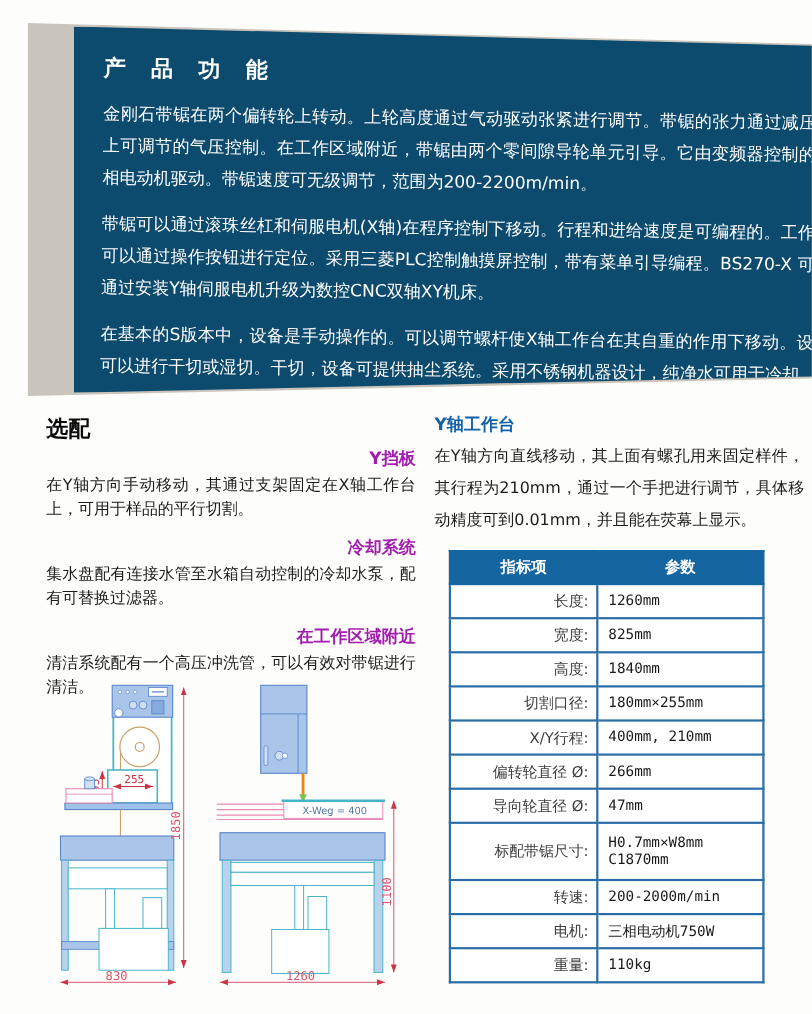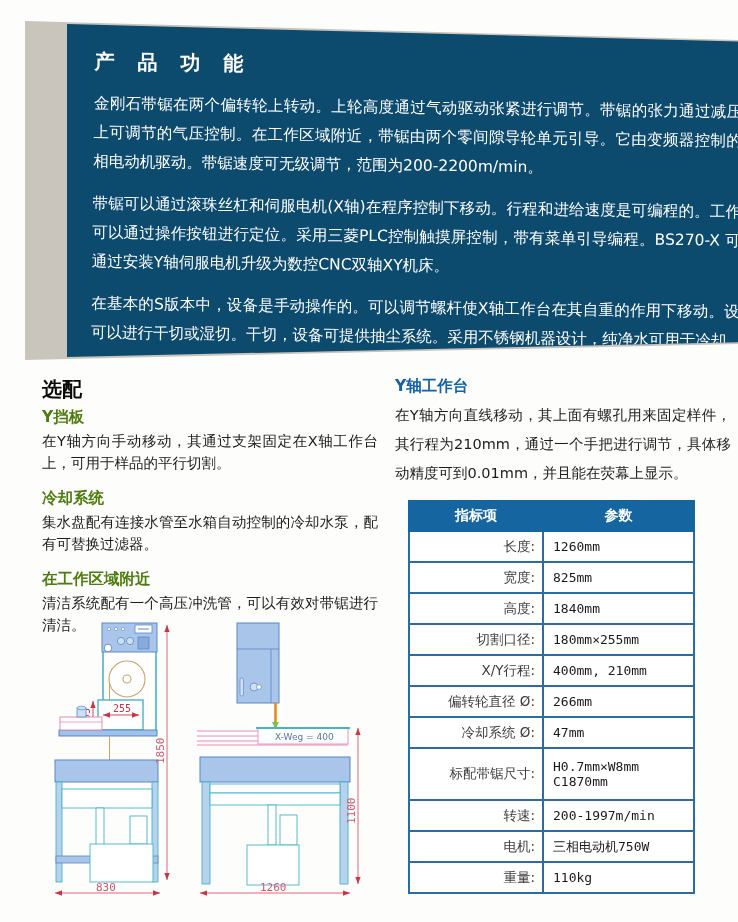--- a/index.html
+++ b/index.html
@@ -38,21 +38,21 @@
   .banner-p {
     font-size: 15.5px; line-height: 29px; text-align: justify;
     margin-bottom: 13px;
   }
 
   
   .options {
     position: absolute; left: 42px; top: 376px; width: 336px;
   }
   .options-title { font-size: 20px; font-weight: bold; color: #0a0a0a; margin-bottom: 4px; }
-  .opt-heading { font-size: 15.5px; font-weight: bold; color: #4d7c0f; margin-bottom: 3px; }
+  .opt-heading { font-size: 15.5px; font-weight: bold; color: #a21caf; margin-bottom: 3px; text-align: right; }
   .opt-body { font-size: 14.5px; line-height: 21.5px; color: #1c1c1c; margin-bottom: 14px; text-align: justify; }
 
   
   .ytable-section {
     position: absolute; left: 395px; top: 376px; width: 336px;
   }
   .ytable-heading { font-size: 15.5px; font-weight: bold; color: #1362a8; margin-bottom: 4px; }
   .ytable-body { font-size: 14.5px; line-height: 29px; color: #1c1c1c; text-align: justify; }
 
   
@@ -146,31 +146,31 @@
       </tr>
       <tr>
         <td class="lbl">X/Y行程:</td>
         <td class="val">400mm, 210mm</td>
       </tr>
       <tr>
         <td class="lbl">偏转轮直径 Ø:</td>
         <td class="val">266mm</td>
       </tr>
       <tr>
-        <td class="lbl">冷却系统 Ø:</td>
+        <td class="lbl">导向轮直径 Ø:</td>
         <td class="val">47mm</td>
       </tr>
       <tr class="tall">
         <td class="lbl">标配带锯尺寸:</td>
         <td class="val">H0.7mm×W8mm
 C1870mm</td>
       </tr>
       <tr>
         <td class="lbl">转速:</td>
-        <td class="val">200-1997m/min</td>
+        <td class="val">200-2000m/min</td>
       </tr>
       <tr>
         <td class="lbl">电机:</td>
         <td class="val">三相电动机750W</td>
       </tr>
       <tr>
         <td class="lbl">重量:</td>
         <td class="val">110kg</td>
       </tr>
     </tbody>

